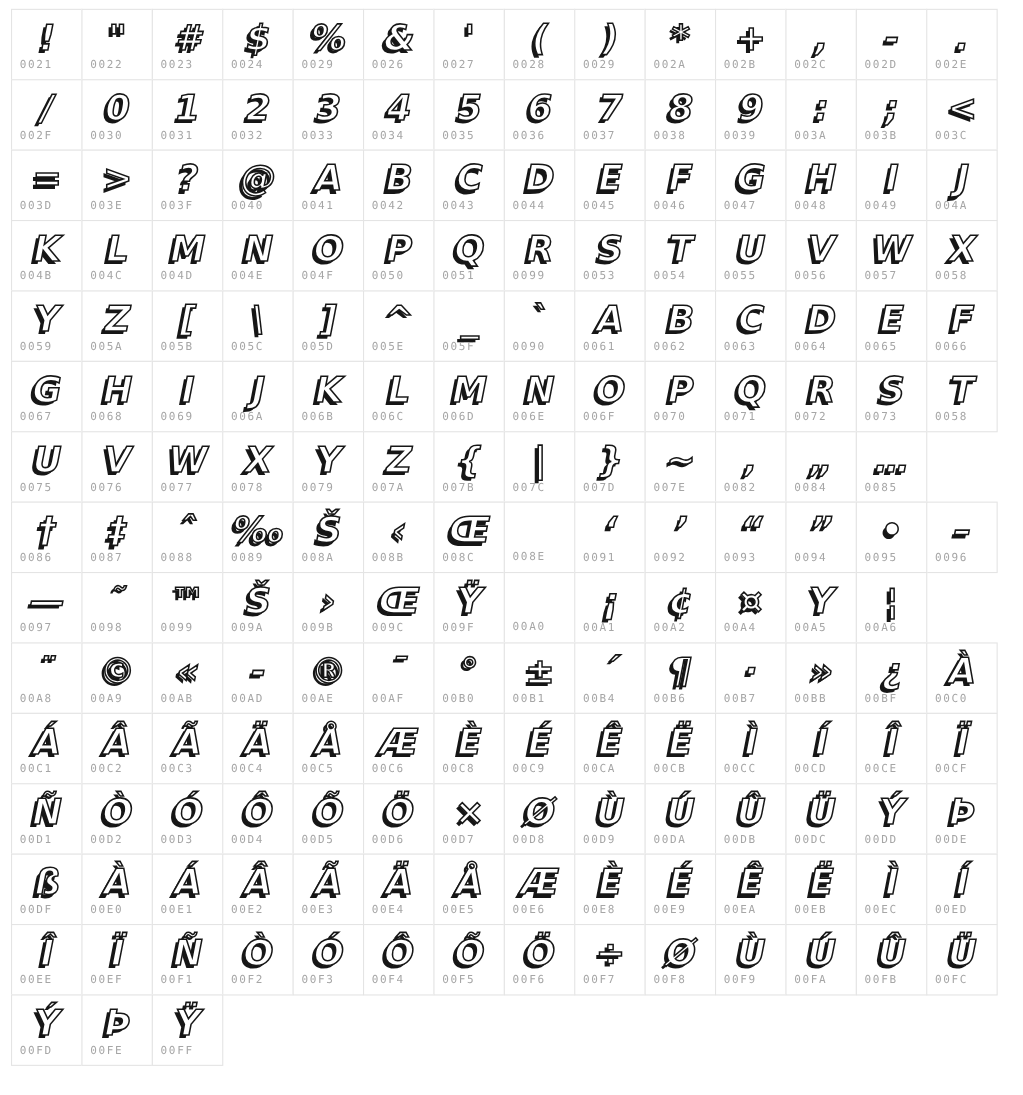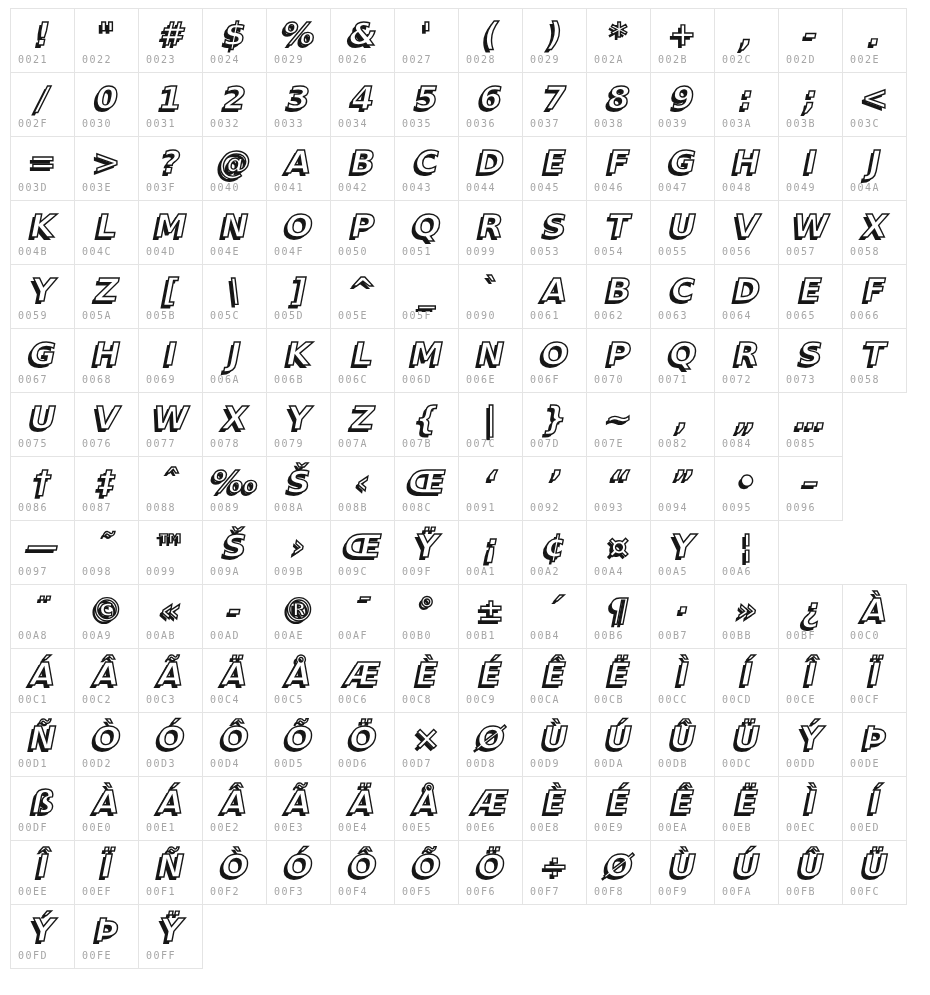--- a/index.html
+++ b/index.html
@@ -486,20 +486,24 @@
         </div>
         <div class="cell">
           <div class="glyph">‹</div>
           <div class="code">008B</div>
         </div>
         <div class="cell">
           <div class="glyph">Œ</div>
           <div class="code">008C</div>
         </div>
         <div class="cell">
+          <div class="glyph"></div>
+          <div class="code">008E</div>
+        </div>
+        <div class="cell">
           <div class="glyph">‘</div>
           <div class="code">0091</div>
         </div>
         <div class="cell">
           <div class="glyph">’</div>
           <div class="code">0092</div>
         </div>
         <div class="cell">
           <div class="glyph">“</div>
           <div class="code">0093</div>
@@ -538,20 +542,24 @@
           <div class="glyph">›</div>
           <div class="code">009B</div>
         </div>
         <div class="cell">
           <div class="glyph">Œ</div>
           <div class="code">009C</div>
         </div>
         <div class="cell">
           <div class="glyph">Ÿ</div>
           <div class="code">009F</div>
+        </div>
+        <div class="cell">
+          <div class="glyph"></div>
+          <div class="code">00A0</div>
         </div>
         <div class="cell">
           <div class="glyph">¡</div>
           <div class="code">00A1</div>
         </div>
         <div class="cell">
           <div class="glyph">¢</div>
           <div class="code">00A2</div>
         </div>
         <div class="cell">

